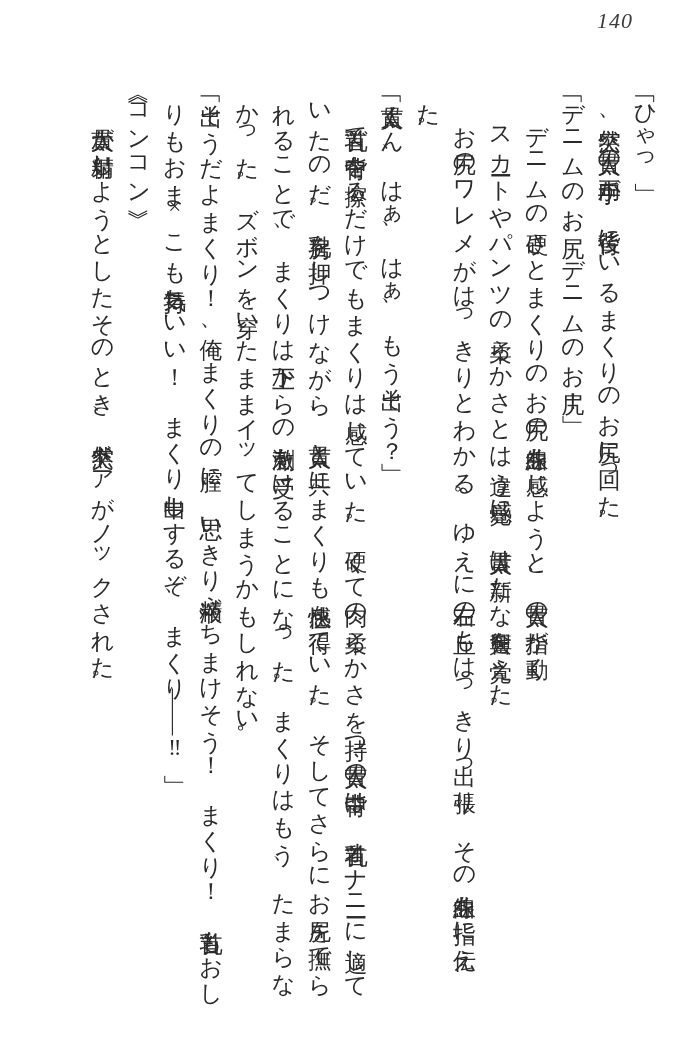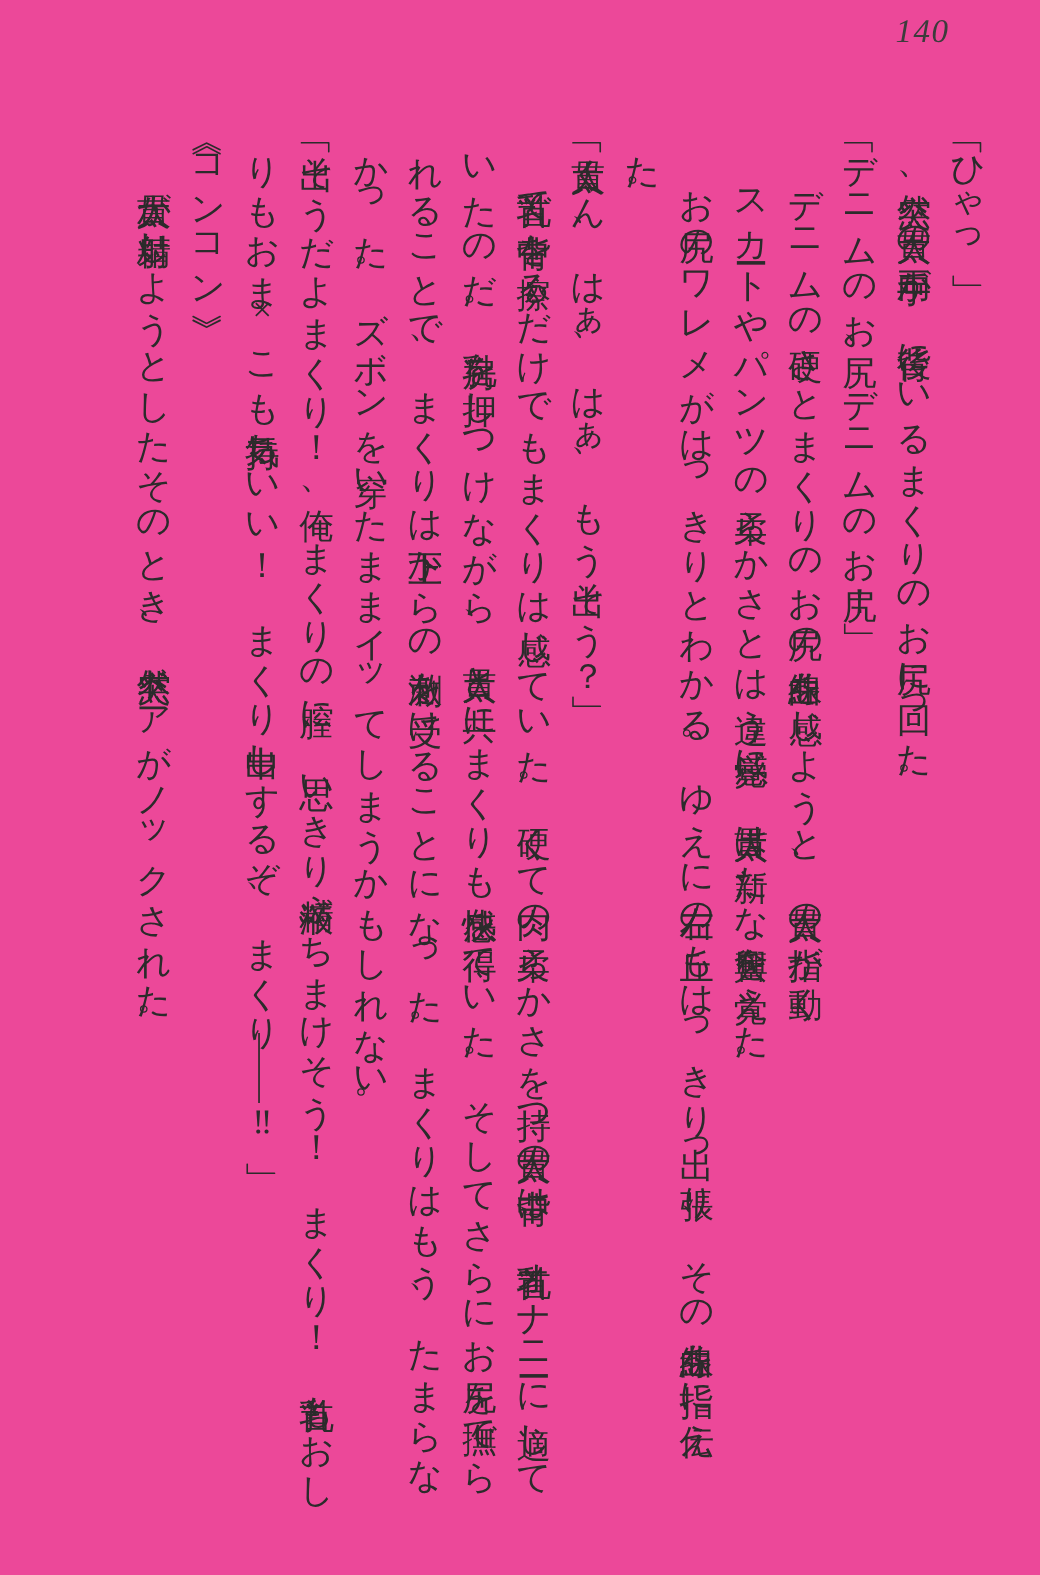--- a/index.html
+++ b/index.html
@@ -5,21 +5,21 @@
   html, body {
     margin: 0;
     padding: 0;
     background: #e8e8e8;
   }
   .page {
     position: relative;
     width: 693px;
     height: 1050px;
     margin: 0 auto;
-    background: #ec4899;
+    background: #ffffff;
     overflow: hidden;
     font-family: "Liberation Serif", "DejaVu Serif", serif;
   }
   .page-number {
     position: absolute;
     top: 8px;
     left: 597px;
     font-family: "Liberation Serif", "DejaVu Serif", serif;
     font-style: italic;
     font-size: 22px;

